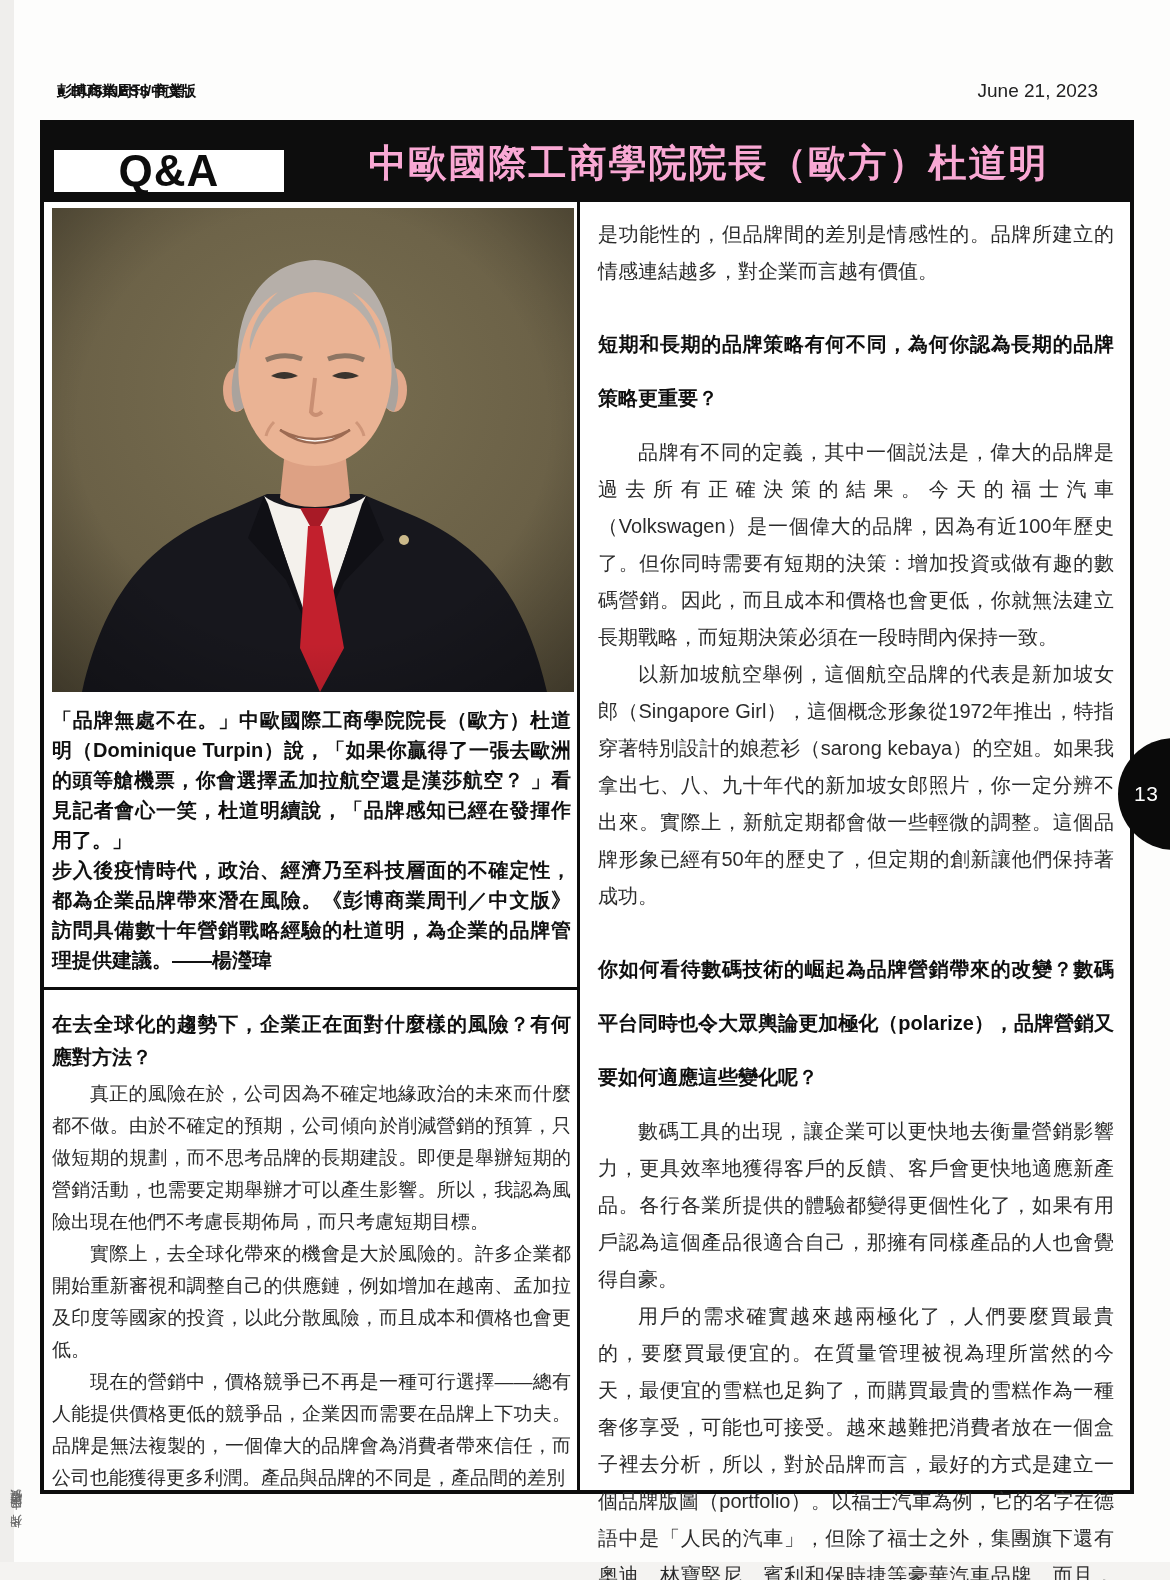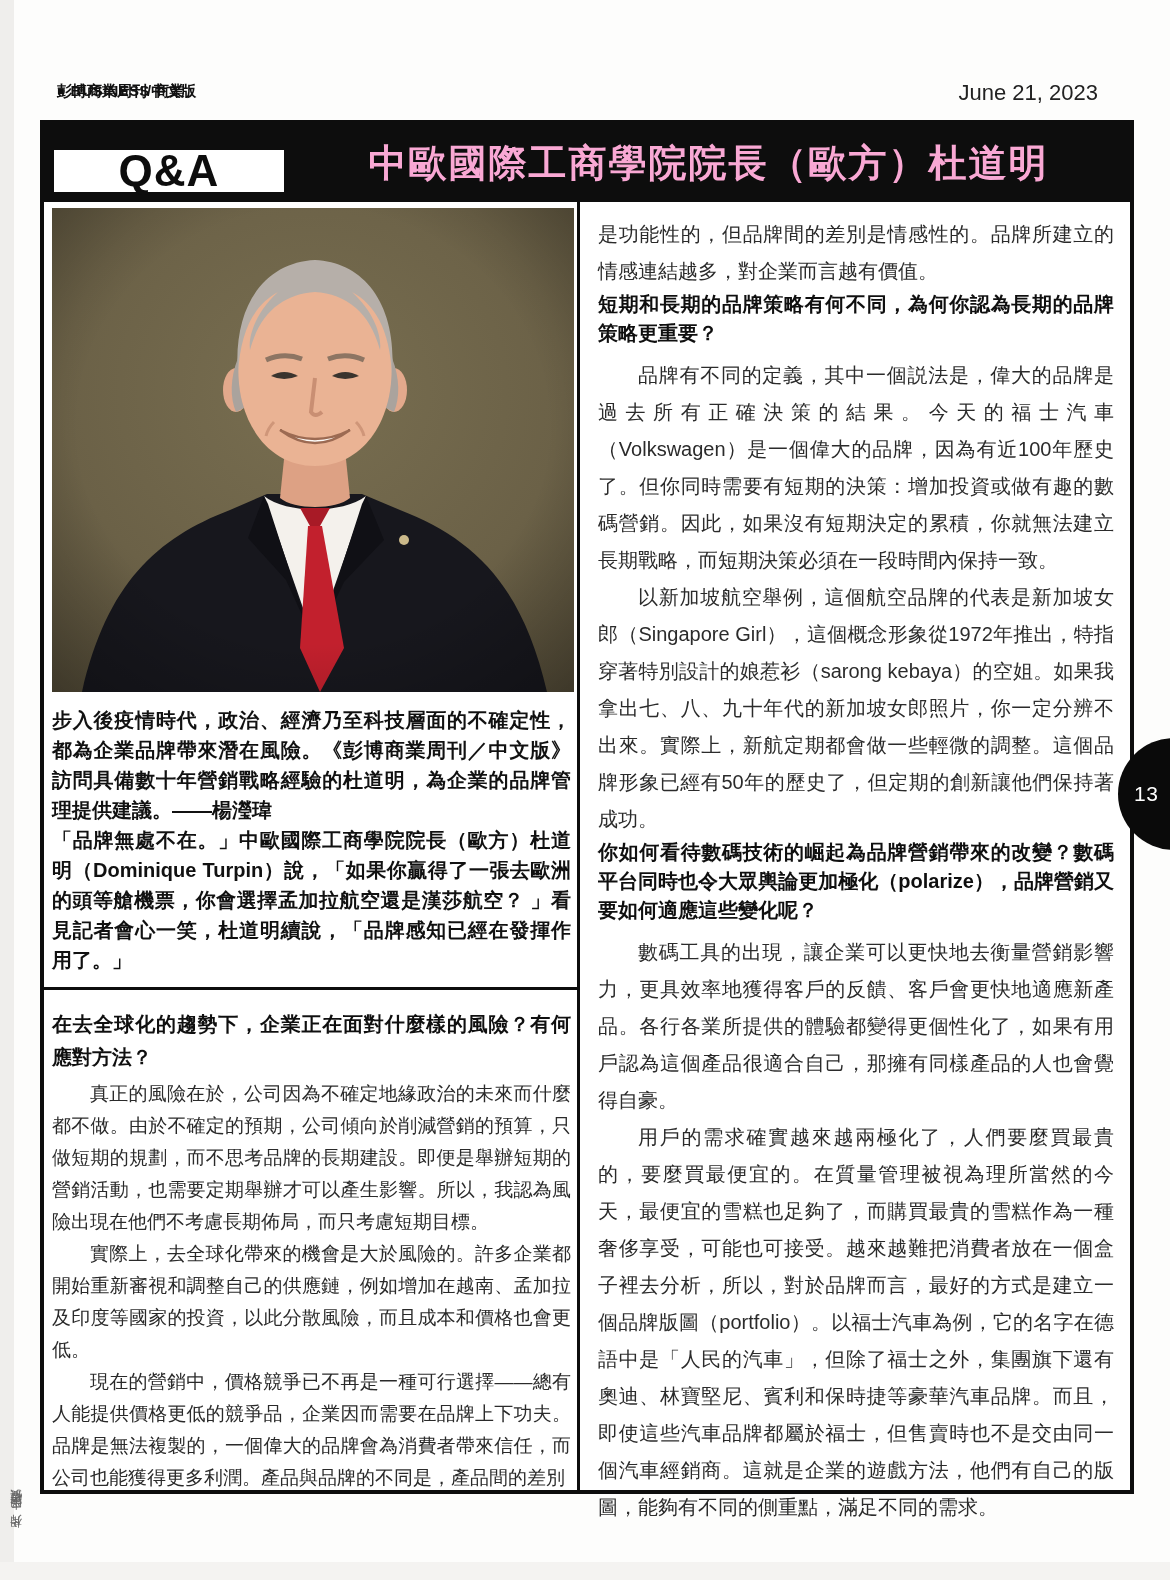--- a/index.html
+++ b/index.html
@@ -9,21 +9,21 @@
     overflow:hidden;
   }
   .edge-strip{position:absolute;left:0;top:0;width:14px;height:1580px;background:#efeeec;}
   .edge-strip-bottom{position:absolute;left:0;bottom:0;width:1170px;height:18px;background:#f4f3f1;}
 
   
   .runhead{position:absolute;top:82px;left:57px;right:72px;height:24px;font-size:15px;color:#111;}
   .runhead .left{position:absolute;left:0;top:0;font-weight:bold;letter-spacing:.3px;}
   .runhead .left .marker{font-size:12px;margin-right:6px;position:relative;top:-1px;}
   .runhead .center{position:absolute;left:0;right:0;top:0;font-weight:bold;}
-  .runhead .right{position:absolute;right:0;top:-2px;font-size:22px;font-weight:normal;color:#222;}
+  .runhead .right{position:absolute;right:0;top:-2px;font-size:19px;font-weight:normal;color:#222;}
 
   
   .frame{position:absolute;left:40px;top:120px;width:1086px;height:1366px;border:4px solid #0d0d0d;background:#fff;}
 
   
   .banner{position:relative;height:78px;background:#0d0d0d;display:flex;align-items:stretch;}
   .qa-box{margin:23px 0 7px 7px;width:230px;background:#fff;border:3px solid #0d0d0d;
           display:flex;align-items:center;justify-content:center;
           font-size:44px;font-weight:bold;color:#0d0d0d;letter-spacing:1px;}
   .banner-title{flex:1;display:flex;align-items:center;justify-content:center;
@@ -41,21 +41,21 @@
   .intro{margin-top:13px;font-size:20px;font-weight:bold;line-height:30px;text-align:justify;color:#111;}
   .intro p{margin:0;}
   .intro-rule{border:none;border-top:3px solid #0d0d0d;margin:12px -6px 10px -8px;}
 
   
   .question{font-size:20px;font-weight:bold;line-height:34px;margin:0 0 4px 0;text-align:justify;color:#0f0f0f;}
   .col-left .question{line-height:33px;margin-top:18px;}
   .answer{font-size:19px;line-height:32px;margin:0;text-align:justify;color:#2a2a2a;}
   .answer.indent{text-indent:2em;}
   .col-right .answer{font-size:20px;line-height:37px;color:#2b2b2b;}
-  .col-right .question{margin-bottom:9px;line-height:29px;}
+  .col-right .question{margin-top:27px;margin-bottom:9px;line-height:54px;}
   .col-right .first-cont{margin-top:2px;}
 
   
   .page-num{position:absolute;left:1118px;top:738px;width:112px;height:112px;border-radius:50%;background:#0a0a0a;}
   .page-num span{position:absolute;left:16px;top:44px;color:#fff;font-size:21px;letter-spacing:.5px;}
 
   
   .photo-credit{position:absolute;left:8px;top:1398px;height:140px;
     writing-mode:vertical-rl;transform:rotate(180deg);
     font-size:12px;color:#666;letter-spacing:2px;}
@@ -128,37 +128,37 @@
 
         <path d="M228,222 Q263,248 298,222 Q263,240 228,222 Z" fill="#fdfbf8" stroke="#9c6a52" stroke-width="2.5"></path>
         <path d="M222,214 Q216,220 214,228" stroke="#cf9679" stroke-width="3" fill="none"></path>
         <path d="M304,214 Q310,220 312,228" stroke="#cf9679" stroke-width="3" fill="none"></path>
 
         <circle cx="352" cy="332" r="5" fill="#cbb98a"></circle>
         <rect x="0" y="0" width="522" height="484" fill="url(#vig)"></rect>
       </svg>
 
       <div class="intro">
+        <p>「品牌無處不在。」中歐國際工商學院院長（歐方）杜道明（Dominique Turpin）說，「如果你贏得了一張去歐洲的頭等艙機票，你會選擇孟加拉航空還是漢莎航空？ 」看見記者會心一笑，杜道明續說，「品牌感知已經在發揮作用了。」</p>
         <p>步入後疫情時代，政治、經濟乃至科技層面的不確定性，都為企業品牌帶來潛在風險。《彭博商業周刊／中文版》訪問具備數十年營銷戰略經驗的杜道明，為企業的品牌管理提供建議。——楊瀅瑋</p>
-        <p>「品牌無處不在。」中歐國際工商學院院長（歐方）杜道明（Dominique Turpin）說，「如果你贏得了一張去歐洲的頭等艙機票，你會選擇孟加拉航空還是漢莎航空？ 」看見記者會心一笑，杜道明續說，「品牌感知已經在發揮作用了。」</p>
       </div>
 
       <hr class="intro-rule">
 
       <p class="question">在去全球化的趨勢下，企業正在面對什麼樣的風險？有何應對方法？</p>
       <p class="answer indent">真正的風險在於，公司因為不確定地緣政治的未來而什麼都不做。由於不確定的預期，公司傾向於削減營銷的預算，只做短期的規劃，而不思考品牌的長期建設。即便是舉辦短期的營銷活動，也需要定期舉辦才可以產生影響。所以，我認為風險出現在他們不考慮長期佈局，而只考慮短期目標。</p>
       <p class="answer indent">實際上，去全球化帶來的機會是大於風險的。許多企業都開始重新審視和調整自己的供應鏈，例如增加在越南、孟加拉及印度等國家的投資，以此分散風險，而且成本和價格也會更低。</p>
       <p class="answer indent">現在的營銷中，價格競爭已不再是一種可行選擇——總有人能提供價格更低的競爭品，企業因而需要在品牌上下功夫。品牌是無法複製的，一個偉大的品牌會為消費者帶來信任，而公司也能獲得更多利潤。產品與品牌的不同是，產品間的差別</p>
     </div>
 
     <div class="col-right">
       <p class="answer first-cont">是功能性的，但品牌間的差別是情感性的。品牌所建立的情感連結越多，對企業而言越有價值。</p>
 
       <p class="question">短期和長期的品牌策略有何不同，為何你認為長期的品牌策略更重要？</p>
-      <p class="answer indent">品牌有不同的定義，其中一個説法是，偉大的品牌是過去所有正確決策的結果。今天的福士汽車（Volkswagen）是一個偉大的品牌，因為有近100年歷史了。但你同時需要有短期的決策：增加投資或做有趣的數碼營銷。因此，如果沒有短期決定的累積，你就無法建立長期戰略，而短期決策必須在一段時間內保持一致。</p>
+      <p class="answer indent">品牌有不同的定義，其中一個説法是，偉大的品牌是過去所有正確決策的結果。今天的福士汽車（Volkswagen）是一個偉大的品牌，因為有近100年歷史了。但你同時需要有短期的決策：增加投資或做有趣的數碼營銷。因此，而且成本和價格也會更低，你就無法建立長期戰略，而短期決策必須在一段時間內保持一致。</p>
       <p class="answer indent">以新加坡航空舉例，這個航空品牌的代表是新加坡女郎（Singapore Girl），這個概念形象從1972年推出，特指穿著特別設計的娘惹衫（sarong kebaya）的空姐。如果我拿出七、八、九十年代的新加坡女郎照片，你一定分辨不出來。實際上，新航定期都會做一些輕微的調整。這個品牌形象已經有50年的歷史了，但定期的創新讓他們保持著成功。</p>
 
       <p class="question">你如何看待數碼技術的崛起為品牌營銷帶來的改變？數碼平台同時也令大眾輿論更加極化（polarize），品牌營銷又要如何適應這些變化呢？</p>
       <p class="answer indent">數碼工具的出現，讓企業可以更快地去衡量營銷影響力，更具效率地獲得客戶的反饋、客戶會更快地適應新產品。各行各業所提供的體驗都變得更個性化了，如果有用戶認為這個產品很適合自己，那擁有同樣產品的人也會覺得自豪。</p>
       <p class="answer indent"><span>用戶的需求確實越來越兩極化了，人們要麼買最貴的，要麼買最便宜的。在質量管理被視為理所當然的今天，最便宜的雪糕也足夠了，而購買最貴的雪糕作為一種奢侈享受，可能也可接受。越來越難把消費者放在一個盒子裡去分析，所以，對於品牌而言，最好的方式是建立一個品牌版圖（portfolio）。以福士汽車為例，它的名字在德語中是「人民的汽車」，但除了福士之外，集團旗下還有奧迪、林寶堅尼、賓利和保時捷等豪華汽車品牌。而且，即使這些汽車品牌都屬於福士，但售賣時也不是交由同一個汽車經銷商。這就是企業的遊戲方法，他們有自己的版圖，能夠有不同的側重點，滿足不同的需求。</span></p>
     </div>
 
   </div>
 </div>
 

